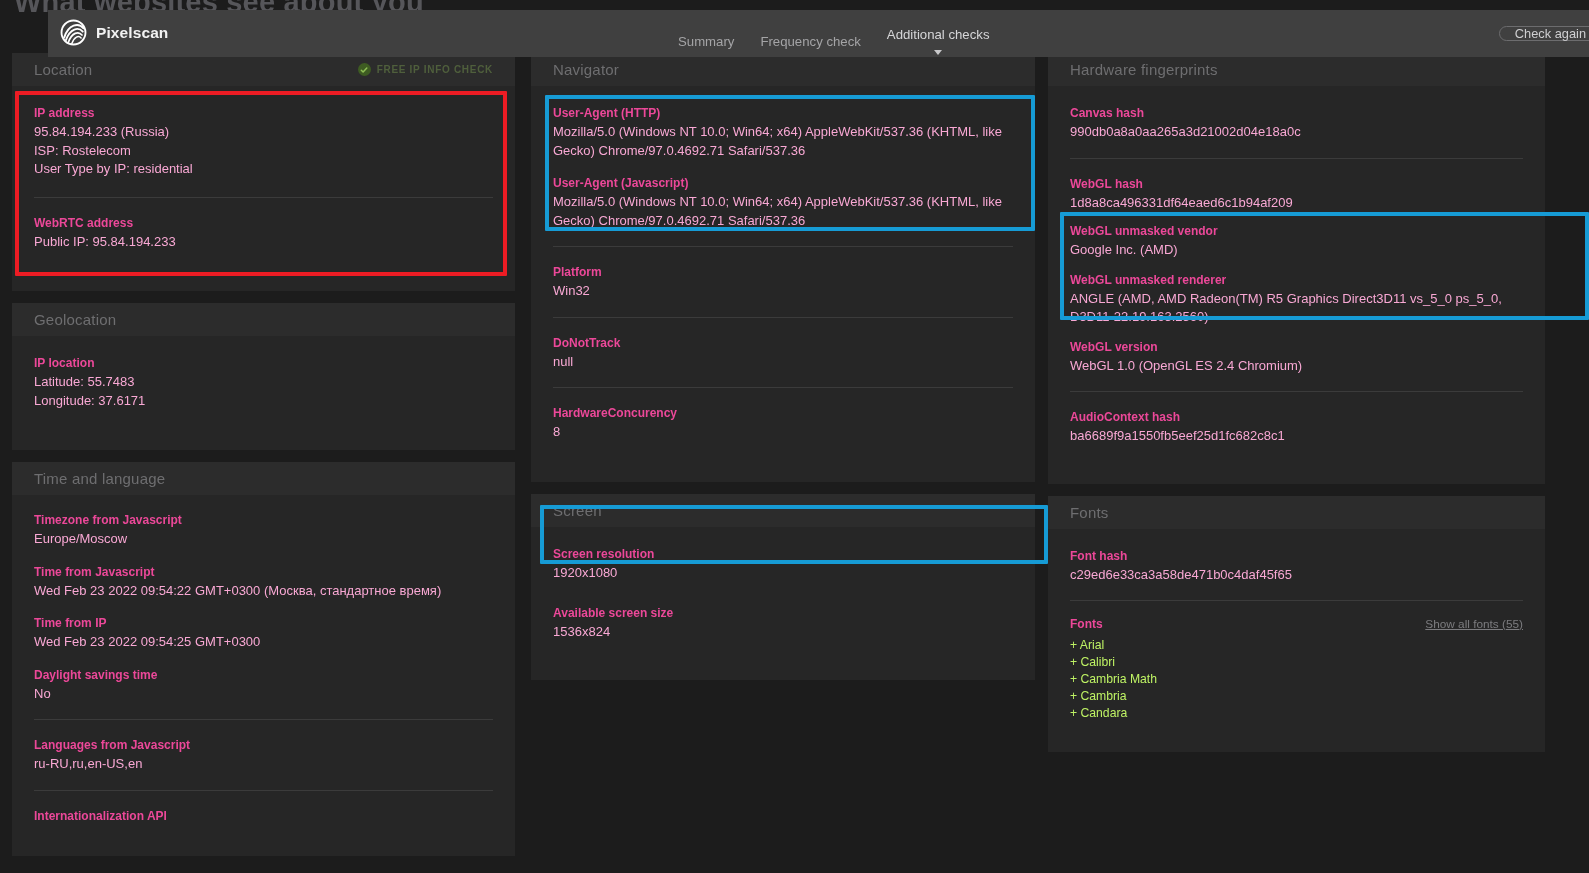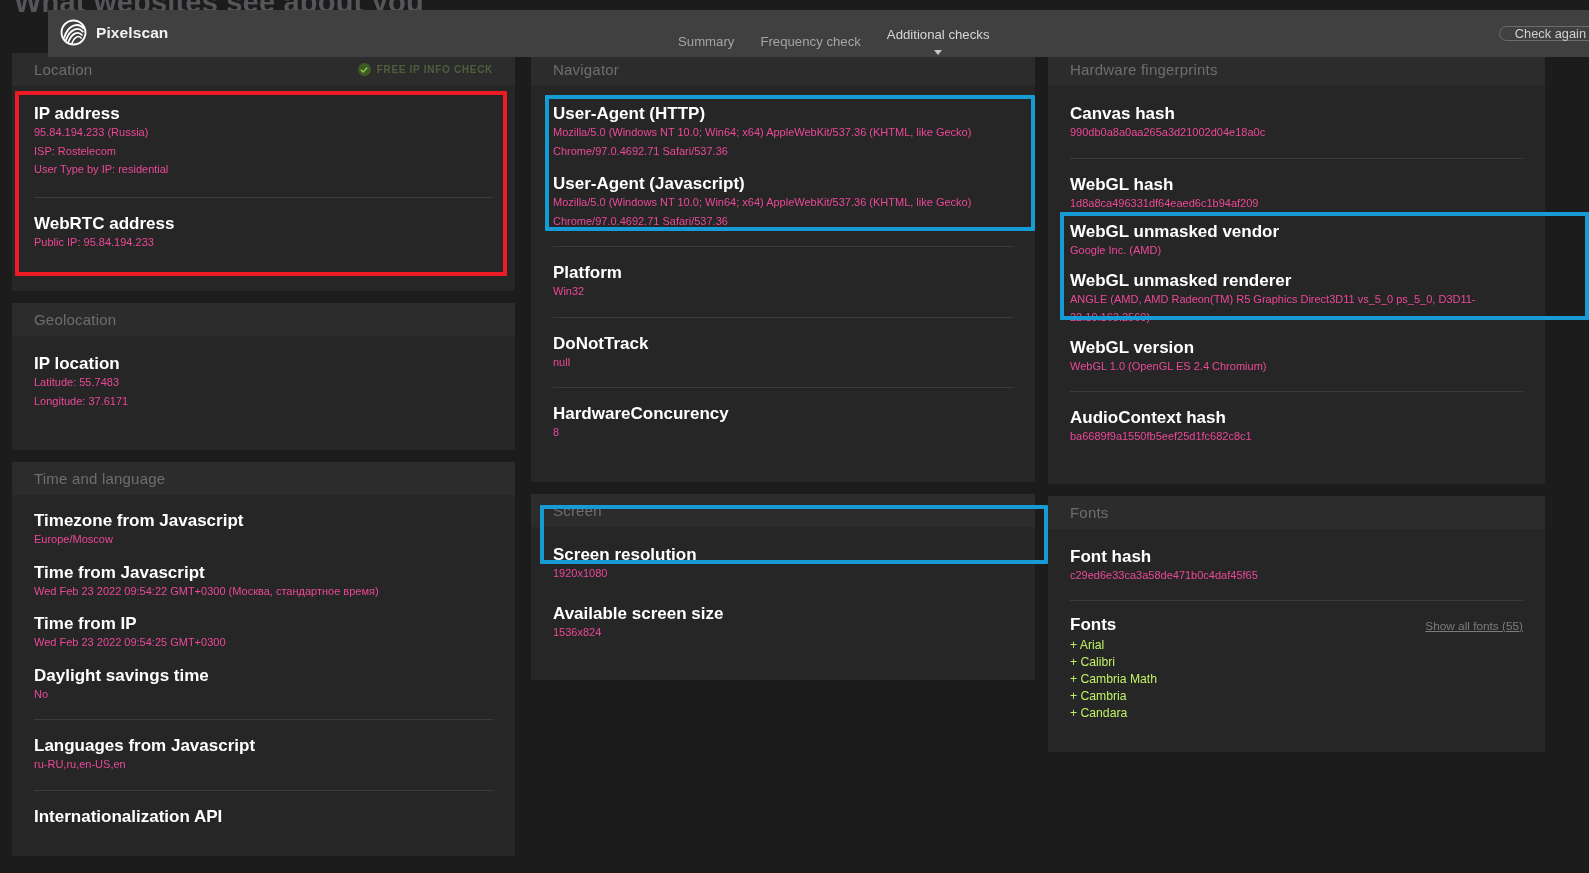--- a/index.html
+++ b/index.html
@@ -66,22 +66,22 @@
   .badge-check {
     width: 13px; height: 13px; border-radius: 50%; background: #3e5c22;
     display: flex; align-items: center; justify-content: center;
   }
   .badge-check svg { display: block; }
 
   .card-body { padding: 14px 22px 18px 22px; }
 
   .field { margin-bottom: 14px; }
   .field:last-child { margin-bottom: 0; }
-  .f-label { font-size: 17px; font-weight: 700; color: #ffffff; line-height: 19px; }
-  .f-value { font-size: 11px; color: #ec4899; line-height: 18.5px; }
+  .f-label { font-size: 12px; font-weight: 700; color: #ec4899; line-height: 19px; }
+  .f-value { font-size: 13px; color: #f9a8d4; line-height: 18.5px; }
 
   .divider { height: 1px; background: #3b3b3b; margin: 16px 0 16px 0; }
 
   
   .hl {
     position: absolute; pointer-events: none; z-index: 20;
     border-style: solid; border-radius: 1px;
   }
   .hl-red  { border-color: #ed1c24; border-width: 4px; }
   .hl-blue { border-color: #169bd5; border-width: 4px; }

